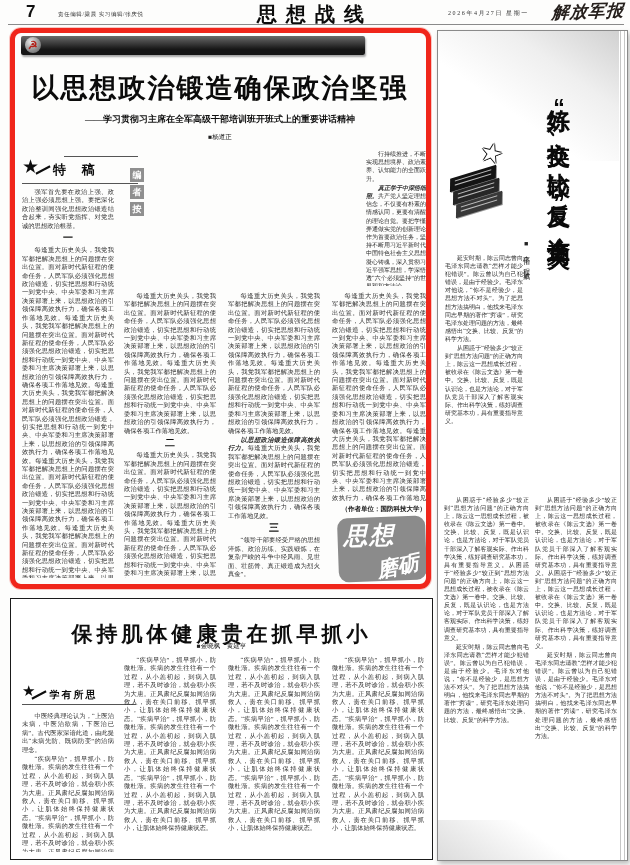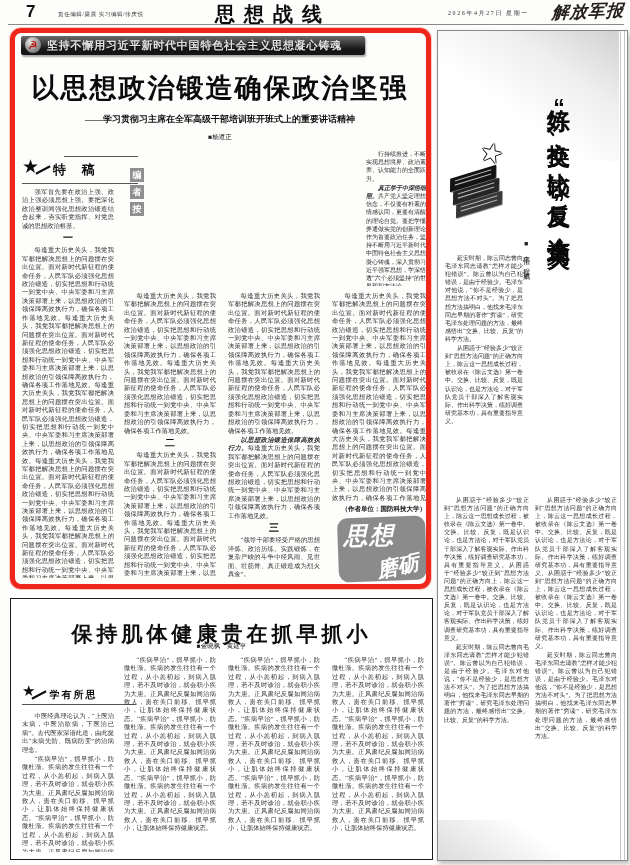--- a/index.html
+++ b/index.html
@@ -8,21 +8,21 @@
     position:relative; width:630px; height:865px; margin:0 auto;
     background:#fdfdfc; overflow:hidden;
     font-family:"Liberation Serif", serif; color:#222;
   }
   .abs { position:absolute; }
   .sans { font-family:"Liberation Sans", sans-serif; }
 
   
   .pg-num { left:26px; top:2px; font-size:17px; font-weight:bold; font-family:"Liberation Sans",sans-serif; color:#111; }
   .editors { left:58px; top:11px; font-size:5.5px; letter-spacing:.6px; color:#333; }
-  .sec-title { left:215px; top:1px; width:200px; text-align:left; font-size:20px; font-weight:bold; letter-spacing:9px; color:#0c0c0c; }
+  .sec-title { left:215px; top:1px; width:200px; text-align:center; font-size:20px; font-weight:bold; letter-spacing:9px; color:#0c0c0c; }
   .hdr-date { left:448px; top:9px; font-size:6px; letter-spacing:1.6px; color:#333; }
   .masthead { left:552px; top:0px; width:76px; font-size:17px; font-weight:bold; font-style:italic;
               transform:skewX(-6deg) rotate(-2deg); color:#26201d; letter-spacing:1px; }
   .hdr-rule { left:8px; top:24px; width:616px; border-top:1px solid #8a8a8a; }
 
   
   .hl-box { left:10px; top:28px; width:421px; height:561px; border:5px solid #f0261b;
             border-radius:11px; z-index:60; pointer-events:none;
             box-shadow:0 0 0 1px rgba(240,38,27,.25); }
 
@@ -124,21 +124,20 @@
 
   <div class="abs pg-num">7</div>
   <div class="abs editors">责任编辑/梁晨 实习编辑/张庆悦</div>
   <div class="abs sec-title sans">思想战线</div>
   <div class="abs hdr-date">2026年4月27日 星期一</div>
   <div class="abs masthead">解放军报</div>
   <div class="abs hdr-rule"></div>
 
   <div class="abs banner">
     <span class="emblem">☭</span>
-    <span>坚持不懈用习近平新时代中国特色社会主义思想凝心铸魂</span>
   </div>
 
   <div class="abs subhead">——学习贯彻习主席在全军高级干部培训班开班式上的重要讲话精神</div>
   <div class="abs headline">以思想政治锻造确保政治坚强</div>
   <div class="abs m-byline">■杨道正</div>
 
   <div class="abs feature-tag tagmark">
     <span class="tag-star">★</span>
     <span class="tag-slash"></span>
     <span class="tag-label">特 稿</span>

